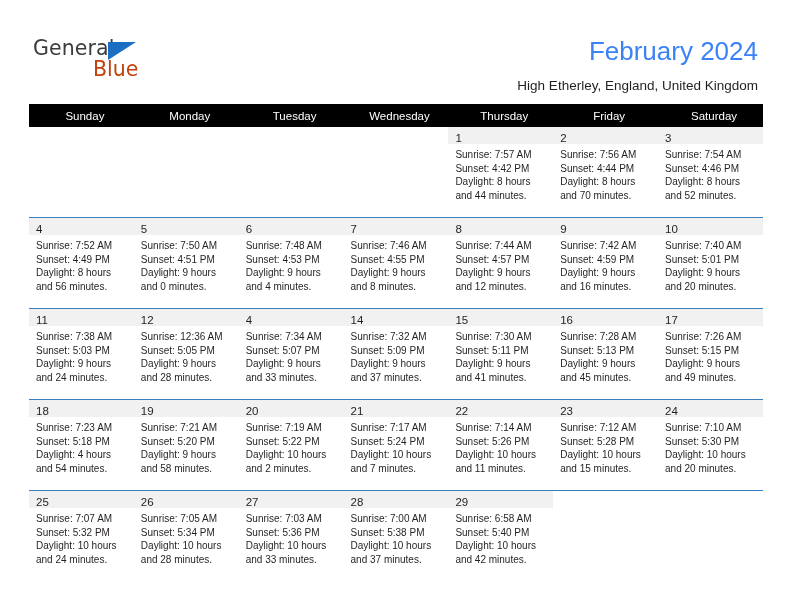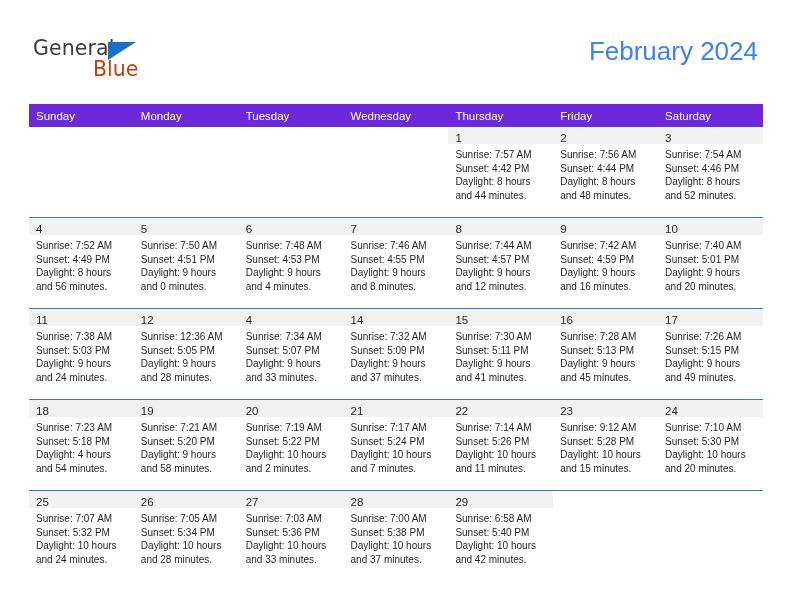--- a/index.html
+++ b/index.html
@@ -89,25 +89,25 @@
     position: absolute;
     left: 29px;
     top: 104px;
     width: 734px;
     border-collapse: collapse;
     table-layout: fixed;
   }
   .calendar col { width: 104.857px; }
 
   thead th {
-    background: #6d28d9;
+    background: #000000;
     color: #ffffff;
     font-size: 11.5px;
     font-weight: normal;
-    text-align: left;
+    text-align: center;
     padding: 5px 0 5px 7px;
     height: 13px;
     box-sizing: content-box;
     border: none;
   }
 
   tbody tr.week-row > td {
     vertical-align: top;
     padding: 0;
     border: none;
@@ -152,20 +152,21 @@
 
 <div class="page">
 
   <div class="header">
     <div class="logo">
       <span class="logo-general">General</span>
       <span class="logo-triangle"></span>
       <span class="logo-blue">Blue</span>
     </div>
     <div class="title">February 2024</div>
+    <div class="subtitle">High Etherley, England, United Kingdom</div>
   </div>
 
   <table class="calendar">
     <colgroup>
       <col>
         <col>
         <col>
         <col>
         <col>
         <col>
@@ -213,21 +214,21 @@
                 <div class="daylight-wrap">Daylight: 8 hours and 44 minutes.</div>
               </div>
             </div>
           </td>
           <td>
             <div class="cell-inner filled">
               <div class="daynum-band"><span class="daynum">2</span></div>
               <div class="cell-body">
                 <div>Sunrise: 7:56 AM</div>
                 <div>Sunset: 4:44 PM</div>
-                <div class="daylight-wrap">Daylight: 8 hours and 48 minutes.</div>
+                <div class="daylight-wrap">Daylight: 8 hours and 70 minutes.</div>
               </div>
             </div>
           </td>
           <td>
             <div class="cell-inner filled">
               <div class="daynum-band"><span class="daynum">3</span></div>
               <div class="cell-body">
                 <div>Sunrise: 7:54 AM</div>
                 <div>Sunset: 4:46 PM</div>
                 <div class="daylight-wrap">Daylight: 8 hours and 52 minutes.</div>
@@ -427,21 +428,21 @@
                 <div>Sunrise: 7:14 AM</div>
                 <div>Sunset: 5:26 PM</div>
                 <div class="daylight-wrap">Daylight: 10 hours and 11 minutes.</div>
               </div>
             </div>
           </td>
           <td>
             <div class="cell-inner filled">
               <div class="daynum-band"><span class="daynum">23</span></div>
               <div class="cell-body">
-                <div>Sunrise: 9:12 AM</div>
+                <div>Sunrise: 7:12 AM</div>
                 <div>Sunset: 5:28 PM</div>
                 <div class="daylight-wrap">Daylight: 10 hours and 15 minutes.</div>
               </div>
             </div>
           </td>
           <td>
             <div class="cell-inner filled">
               <div class="daynum-band"><span class="daynum">24</span></div>
               <div class="cell-body">
                 <div>Sunrise: 7:10 AM</div>

